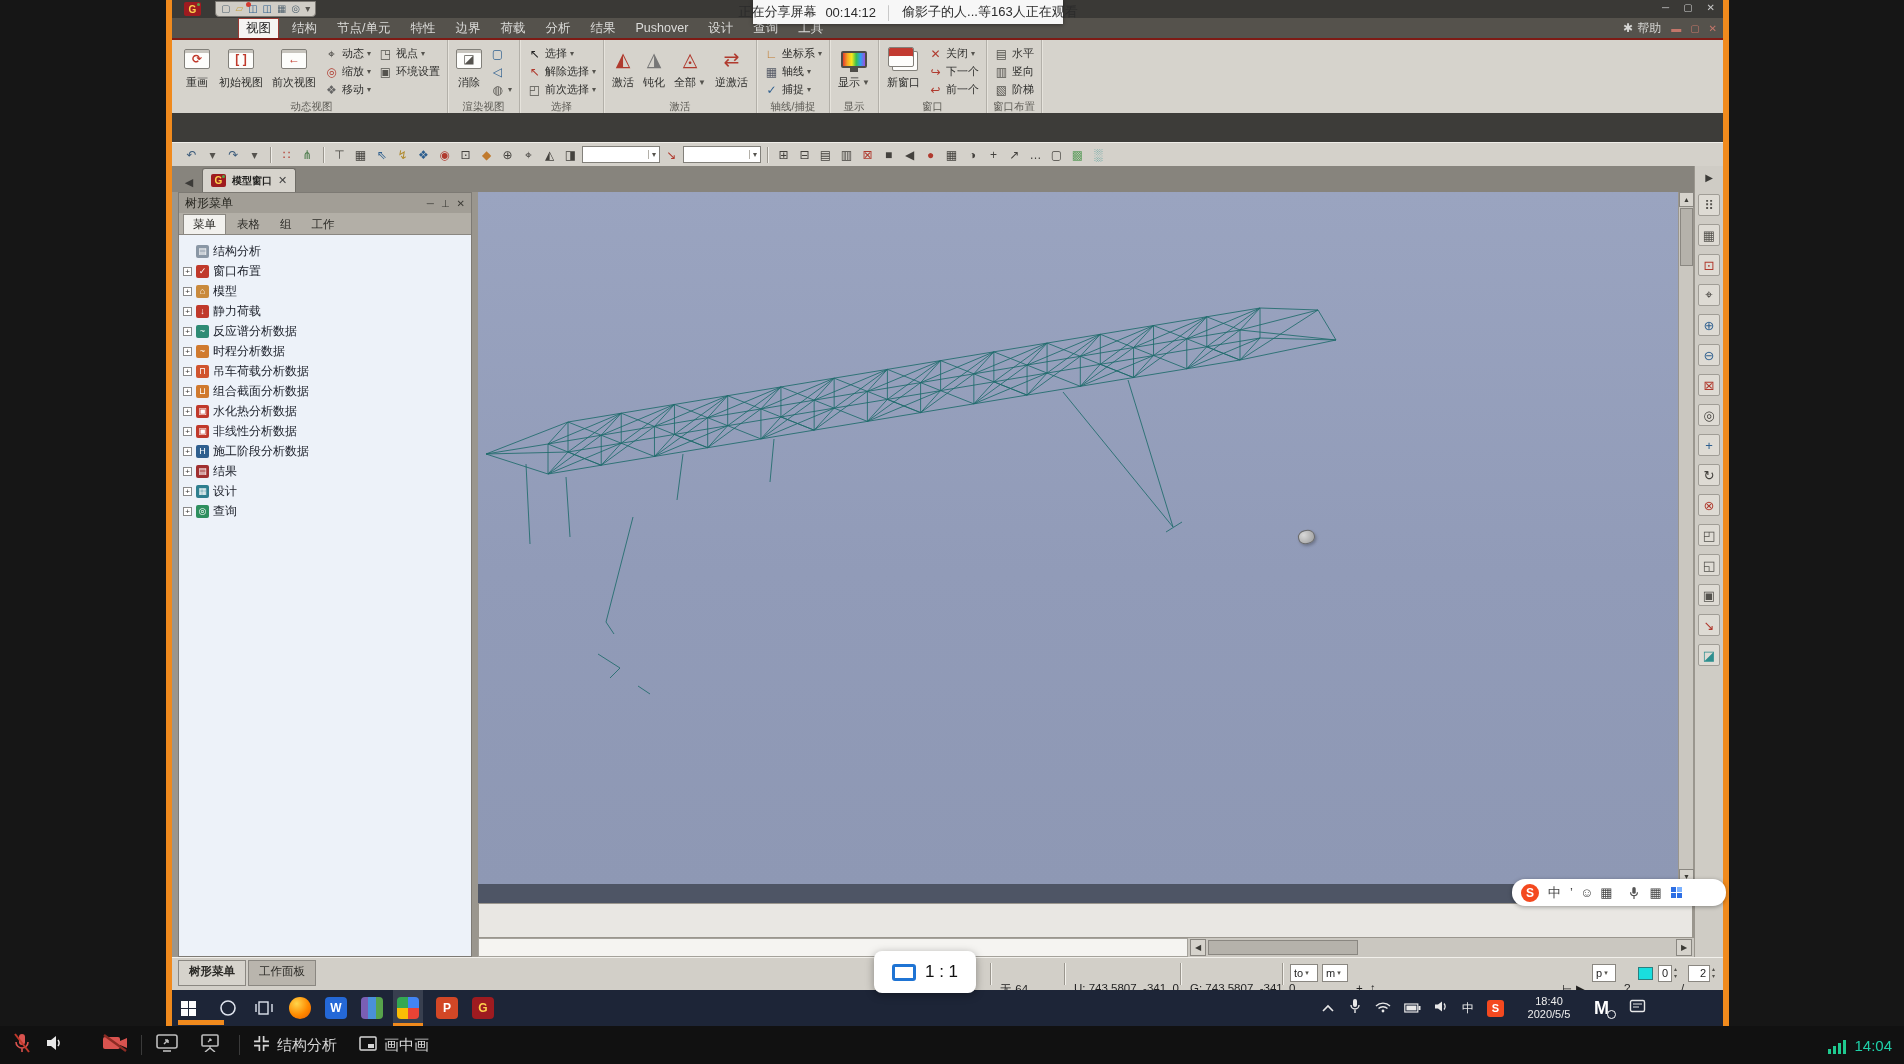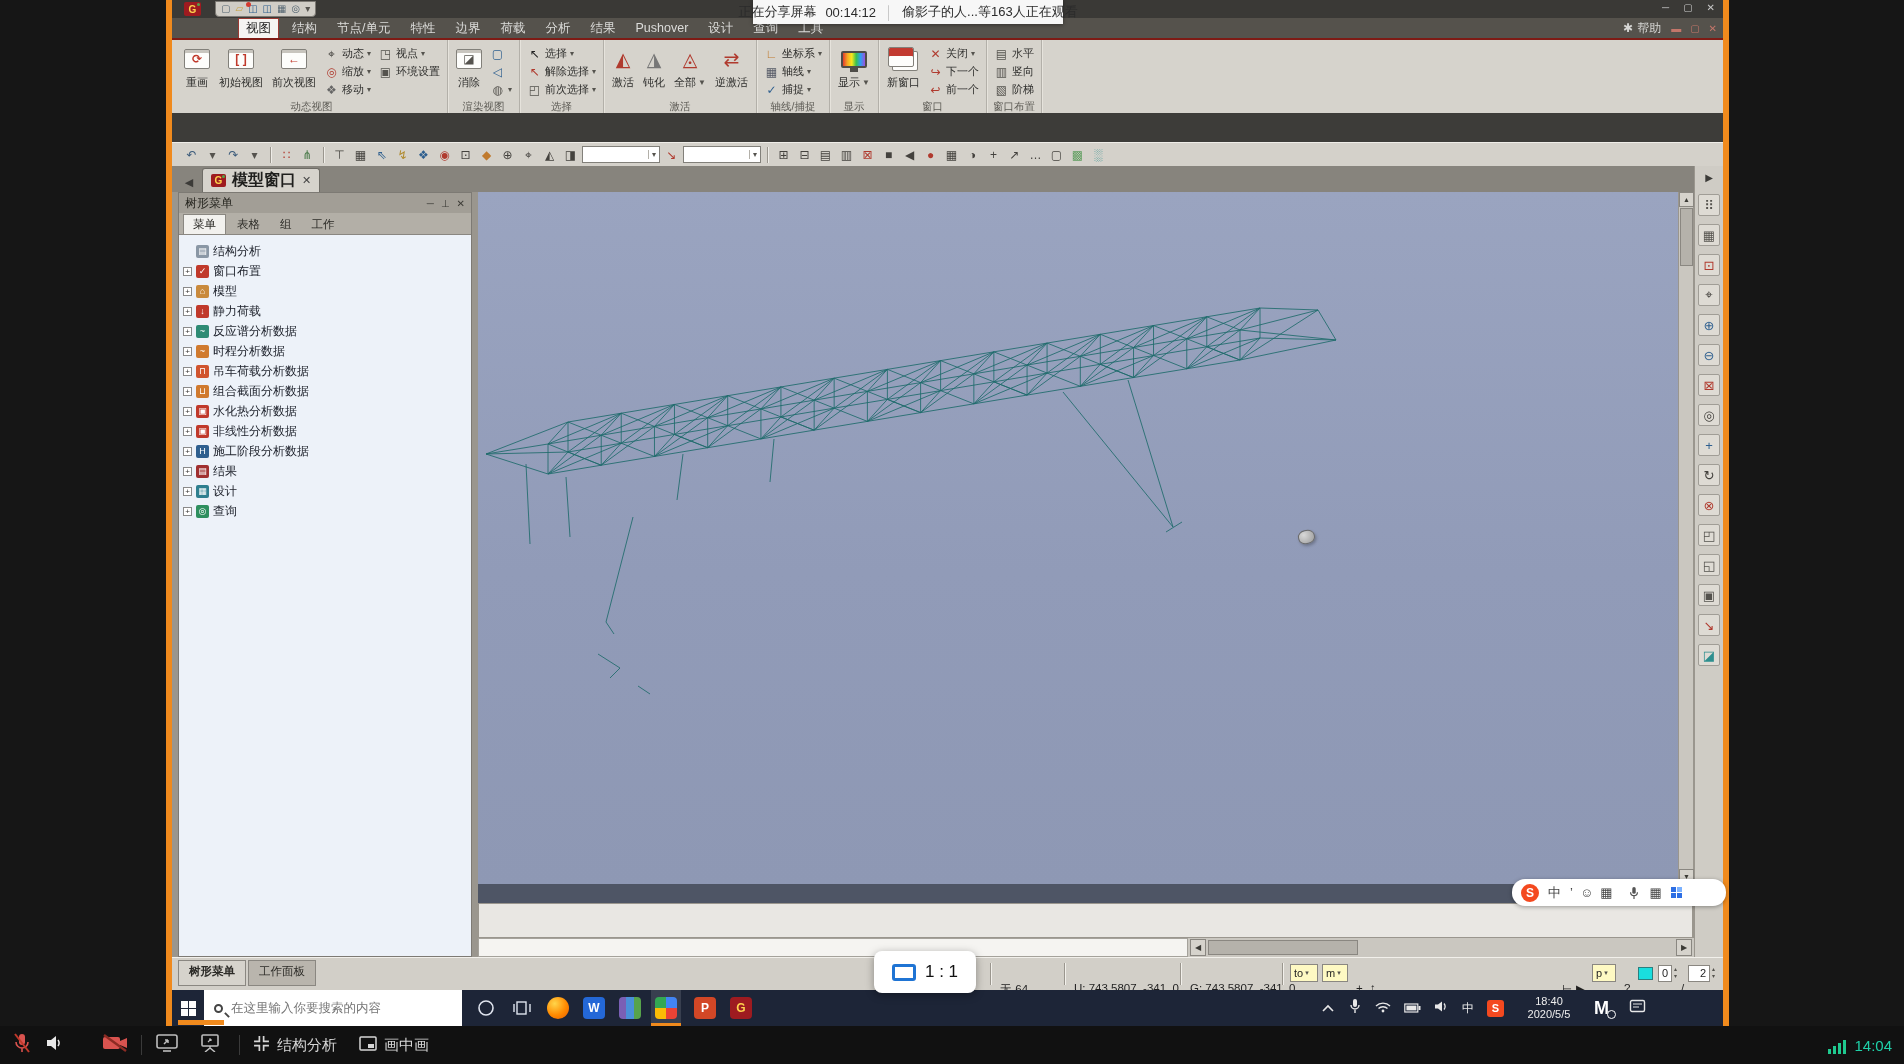--- a/index.html
+++ b/index.html
@@ -54,21 +54,21 @@
   .toolbar2 { position:absolute; left:0; top:142px; width:1551px; height:24px; background:#d4d1ca; border-top:1px solid #efede8; display:flex; align-items:center; padding-left:10px; gap:2px; }
   .t2i { width:19px; height:19px; display:flex; align-items:center; justify-content:center; font-size:12px; border:1px solid transparent; }
   .t2sep { width:1px; height:16px; background:#9a968e; box-shadow:1px 0 0 #efede8; margin:0 4px; }
   .t2combo { width:78px; height:17px; background:#fff; border:1px solid #82807a; display:flex; align-items:center; justify-content:flex-end; }
   .t2combo b { font-size:8px; color:#55534e; padding:0 3px; border-left:1px solid #b3b0a9; font-weight:normal; }
 
   
   .tabrow { position:absolute; left:0; top:166px; width:1522px; height:26px; background:#87847d; display:flex; align-items:flex-end; }
   .tab-nav { width:18px; height:20px; margin:0 4px 0 8px; display:flex; align-items:center; justify-content:center; color:#3c3b38; font-size:11px; }
   .doctab { height:24px; background:#d6d3cc; border:1px solid #6e6c66; border-bottom:none; border-radius:3px 3px 0 0; display:flex; align-items:center; gap:6px; padding:0 8px; }
-  .doctab .txt { font-size:16px; color:#1f1f1d; font-weight:bold; }
+  .doctab .txt { font-size:10px; color:#1f1f1d; font-weight:bold; }
   .doctab .x { font-size:11px; color:#444; }
 
   
   .leftpanel { position:absolute; left:6px; top:192px; width:294px; height:765px; background:#edf2f9; border:1px solid #7d7a74; display:flex; flex-direction:column; }
   .lp-header { height:20px; background:#a29e96; display:flex; align-items:center; padding:0 6px; font-size:12px; color:#26251f; }
   .lp-header .hic { margin-left:auto; display:flex; gap:7px; font-size:10px; color:#3c3b36; }
   .lp-tabs { height:22px; background:#b3afa7; display:flex; align-items:flex-end; padding-left:4px; gap:2px; border-bottom:1px solid #8a8781; }
   .lp-tab { font-size:11.5px; color:#2c2b27; padding:2px 9px; }
   .lp-tab.active { background:#f2f1ee; border:1px solid #8a8781; border-bottom:none; }
   .tree { flex:1; padding:6px 4px; overflow:hidden; }
@@ -96,21 +96,21 @@
 
   
   .righttoolbar { position:absolute; left:1522px; top:166px; width:29px; height:791px; background:#cfccc5; border-left:1px solid #9a968e; display:flex; flex-direction:column; align-items:center; padding-top:3px; }
   .rt-nav { width:18px; height:18px; font-size:10px; color:#3c3b38; text-align:center; line-height:18px; margin-bottom:7px; }
   .rt-ic { width:22px; height:22px; margin-bottom:8px; background:#dedbd4; border:1px solid #a09d96; border-radius:2px; font-size:13px; display:flex; align-items:center; justify-content:center; }
 
   
   .statusbar { position:absolute; left:0; top:957px; width:1551px; height:33px; background:#d2cfc8; border-top:1px solid #f2f0eb; font-size:11.5px; color:#1f1f1f; }
   .sb-abs { position:absolute; top:24px; white-space:nowrap; }
   .sb-sep { position:absolute; top:5px; width:1px; height:22px; background:#9a968e; box-shadow:1px 0 0 #f2f0eb; }
-  .sb-combo { position:absolute; top:6px; height:18px; background:#fef9c3; border:1px solid #8a8781; display:flex; align-items:center; font-size:11px; padding-left:3px; }
+  .sb-combo { position:absolute; top:6px; height:18px; background:#ffffff; border:1px solid #8a8781; display:flex; align-items:center; font-size:11px; padding-left:3px; }
   .sb-combo b { font-size:7px; color:#55534e; padding:0 2px; font-weight:normal; }
   .sb-swatch { position:absolute; top:9px; width:15px; height:13px; background:#19dede; border:1px solid #2b7f7f; }
   .sb-num { position:absolute; top:7px; height:17px; background:#fff; border:1px solid #8a8781; font-size:11px; padding:1px 3px; }
   .sb-spinarr { position:absolute; font-size:6px; color:#55534e; line-height:7px; top:8px; }
 
   
   .taskbar { position:absolute; left:0; top:990px; width:1551px; height:36px; background:#1d2537; display:flex; align-items:center; }
   .startbtn { width:32px; height:36px; display:flex; align-items:center; justify-content:center; }
   .winlogo { display:grid; grid-template-columns:7px 7px; grid-template-rows:7px 7px; gap:1px; }
   .winlogo i { background:#fdfdfd; }
@@ -877,24 +877,20 @@
 
     <div class="taskbar">
       <div class="startbtn">
           <span class="winlogo">
             <i></i>
             <i></i>
             <i></i>
             <i></i>
           </span>
         </div>
-      <div class="tb-search">
-        <span class="mag"></span>
-        <input placeholder="在这里输入你要搜索的内容" style="">
-      </div>
       <div id="tb-apps" style="display:flex;align-items:center;">
           <div class="tb-app">
             <svg width="20" height="20">
               <circle cx="10" cy="10" r="7" stroke="#dfe4ee" fill="none" stroke-width="1.6"></circle>
             </svg>
           </div>
           <div class="tb-app">
             <svg width="20" height="16">
               <rect x="5" y="2" width="9" height="12" stroke="#dfe4ee" fill="none" stroke-width="1.4"></rect>
               <path d="M2 4v8M18 4v8" stroke="#dfe4ee" stroke-width="1.4"></path>

